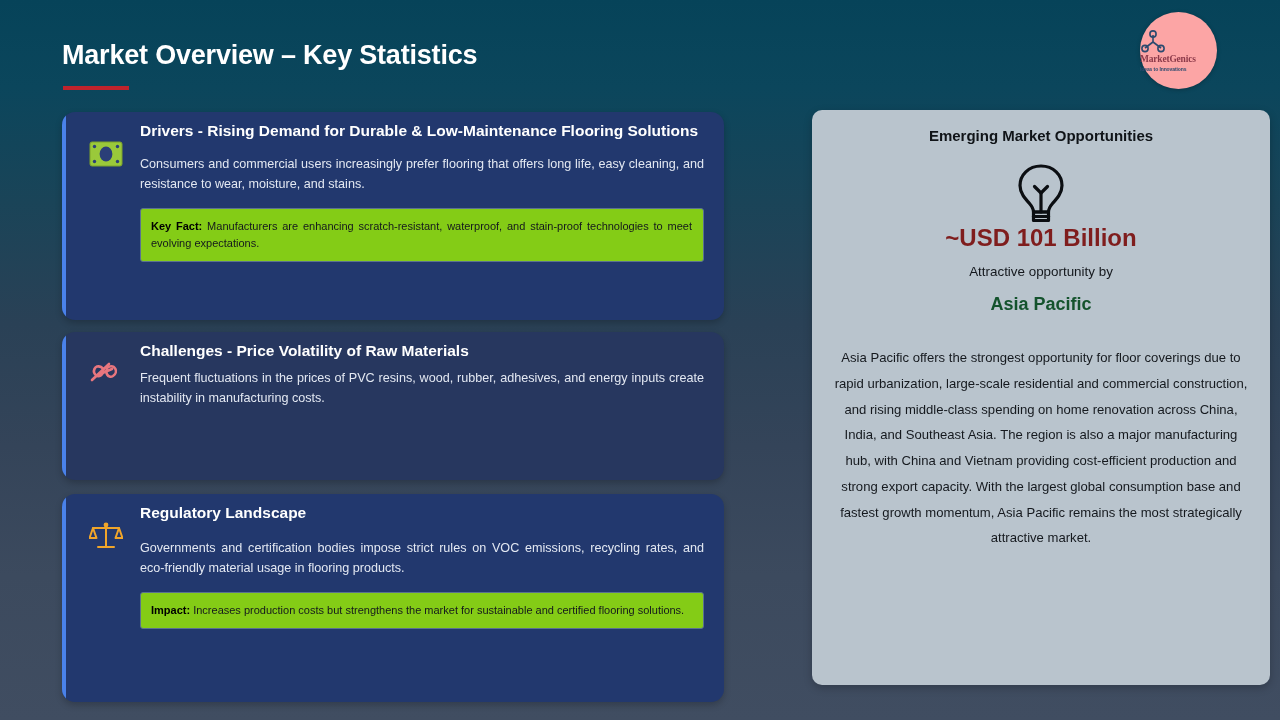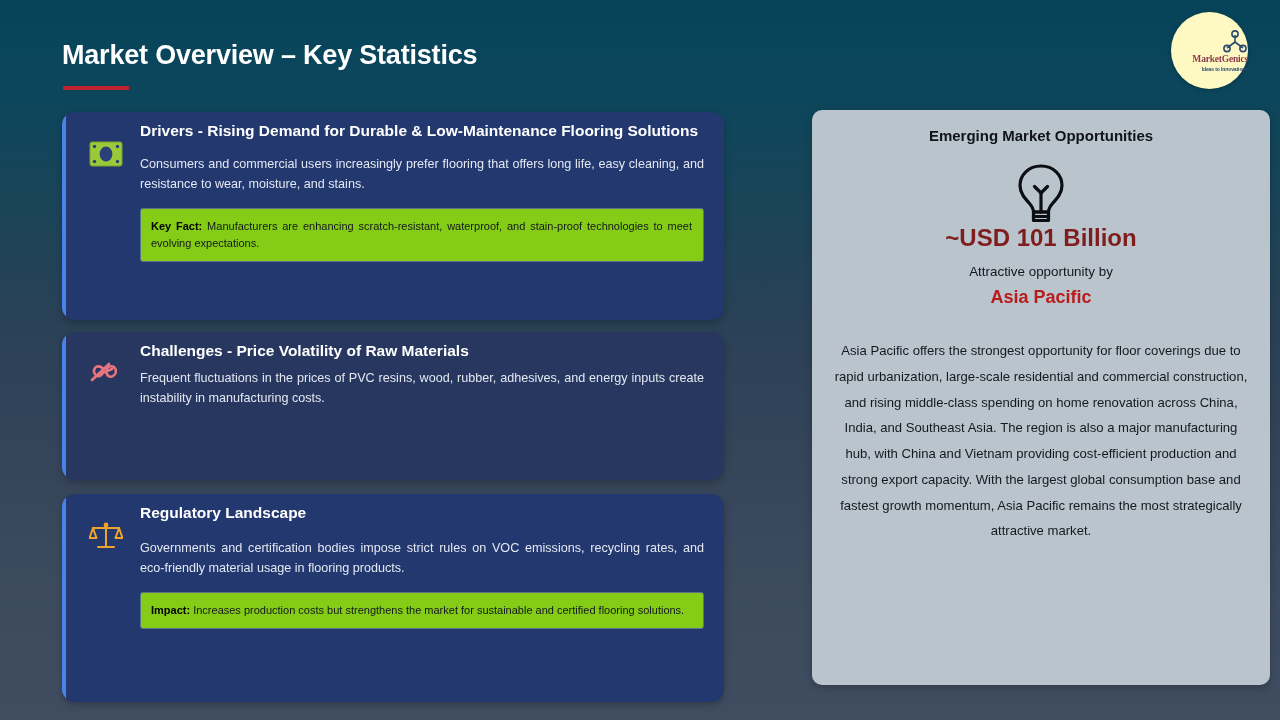--- a/index.html
+++ b/index.html
@@ -40,29 +40,29 @@
     left: 63px;
     top: 86px;
     width: 66px;
     height: 4px;
     background: #c0232c;
   }
 
   
   .logo-badge {
     position: absolute;
-    right: 32px;
+    right: 63px;
     top: 12px;
     width: 77px;
     height: 77px;
     border-radius: 50%;
-    background: #fef9c3;
+    background: #fca5a5;
     display: flex;
     flex-direction: column;
-    align-items: flex-end;
+    align-items: flex-start;
     justify-content: center;
     box-shadow: 0 1px 4px rgba(0,0,0,0.25);
   }
   .logo-mark { width: 26px; height: 24px; margin-bottom: 1px; }
   .logo-name {
     font-size: 9.5px;
     font-weight: bold;
     color: #8c3a4a;
     font-family: "Liberation Serif", serif;
     line-height: 1;
@@ -178,24 +178,24 @@
     font-size: 24px;
     font-weight: bold;
     color: #7f1d1d;
   }
   .rp-sub {
     margin-top: 12px;
     font-size: 13.4px;
     color: #14181d;
   }
   .rp-region {
-    margin-top: 8px;
+    margin-top: 15px;
     font-size: 18px;
     font-weight: bold;
-    color: #b91c1c;
+    color: #14532d;
   }
   .rp-period {
     margin-top: 13px;
     font-size: 13.2px;
     color: #14181d;
   }
   .rp-para {
     margin-top: 30px;
     font-size: 13.1px;
     color: #15191e;

